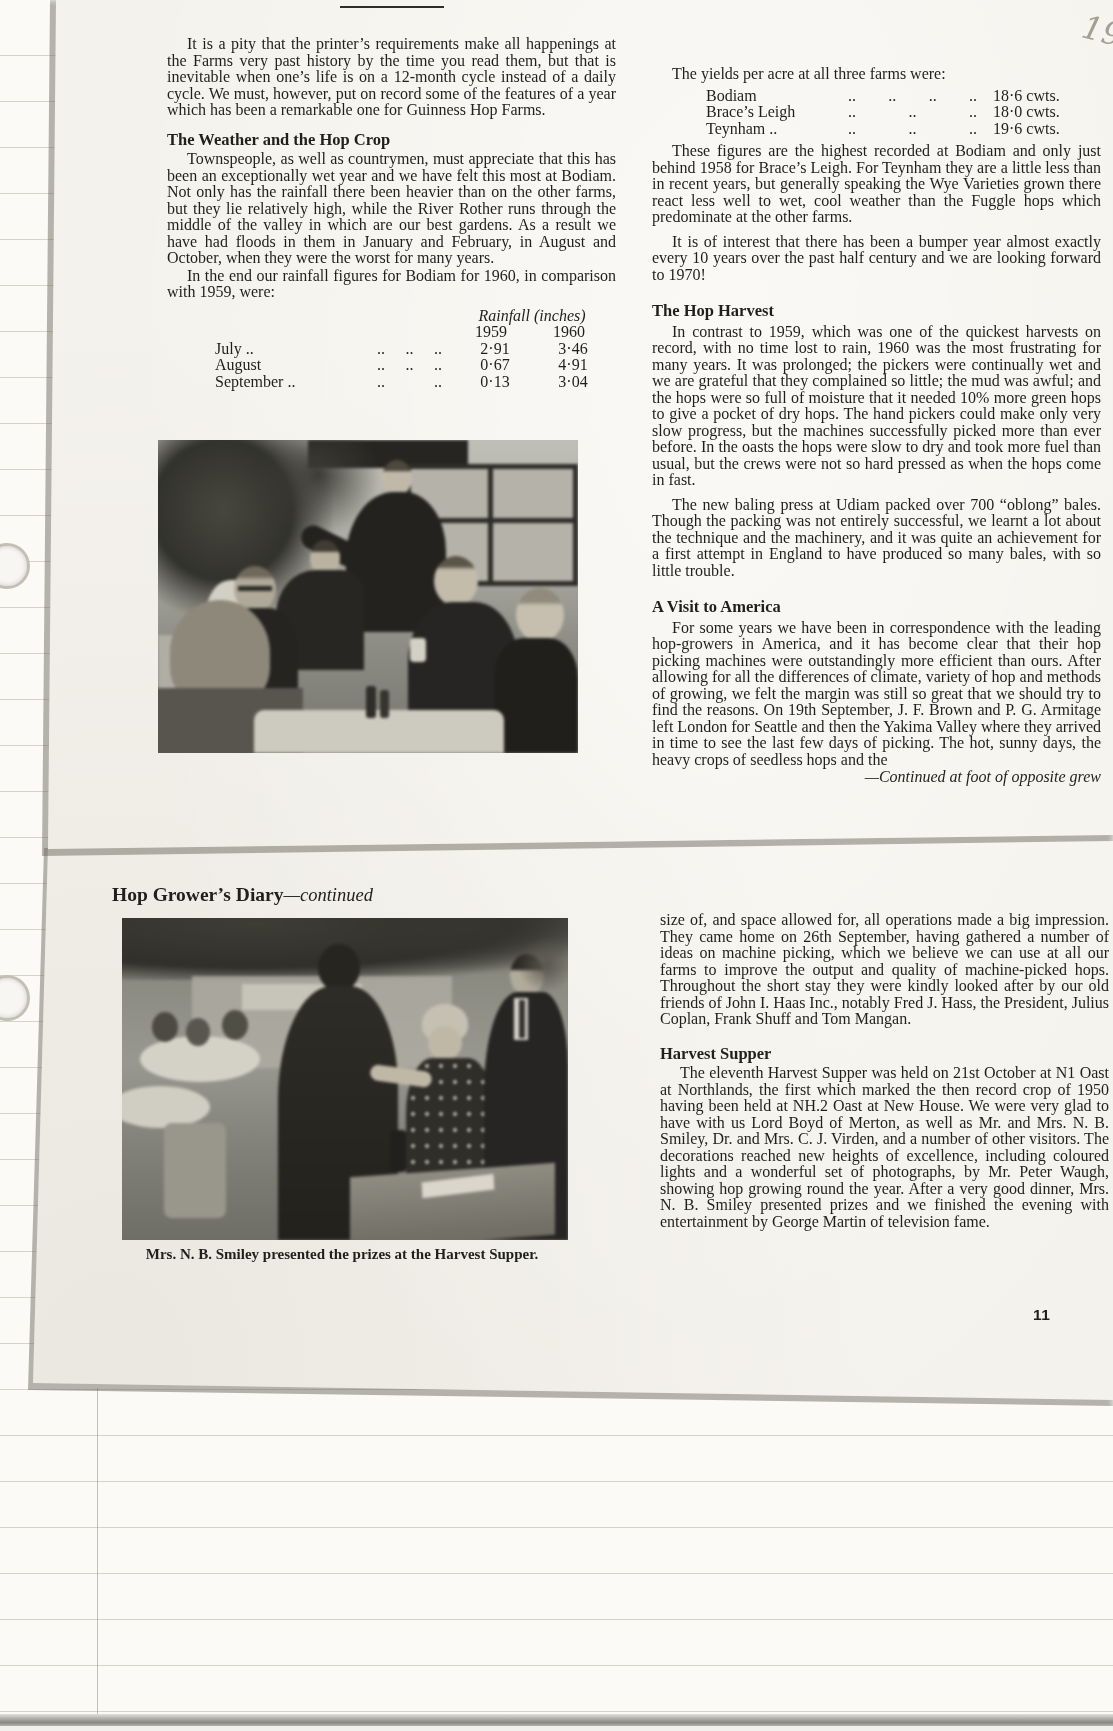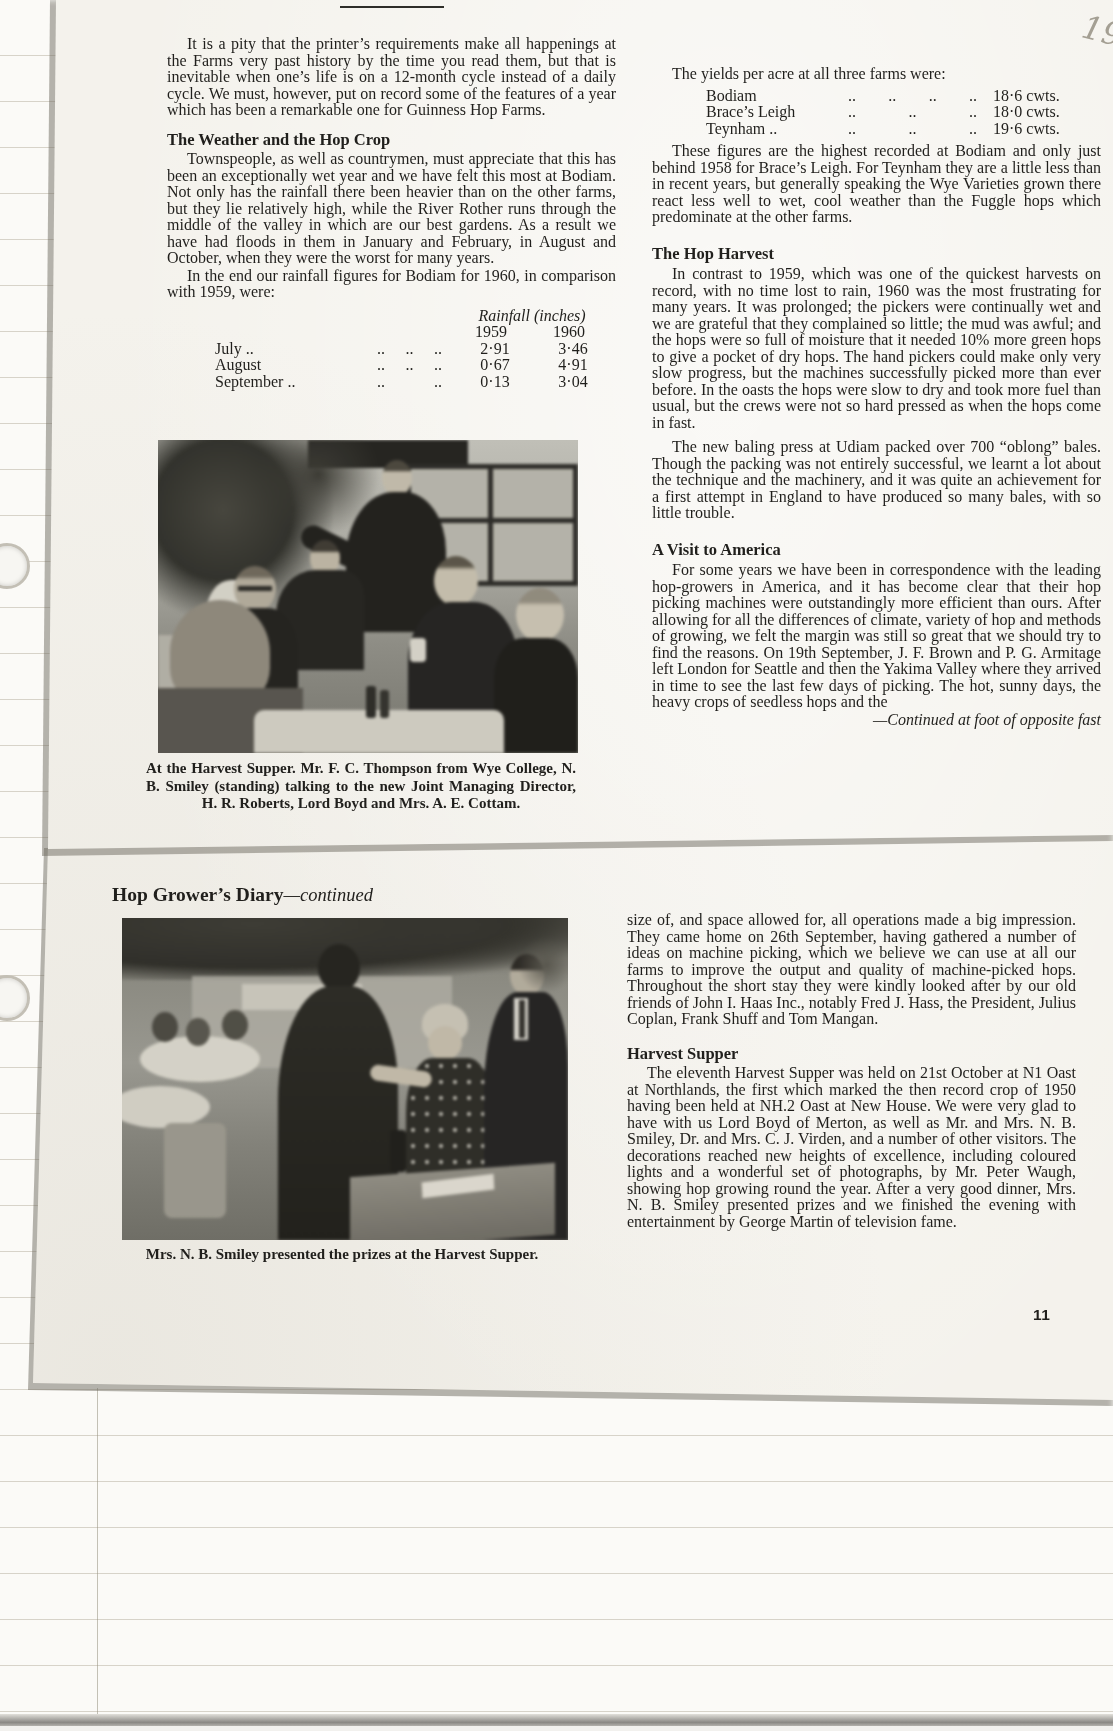--- a/index.html
+++ b/index.html
@@ -102,21 +102,21 @@
         <div style="left:397px;top:82px;width:6px;height:38px;background:#33312c;"></div>
         <div style="left:228px;top:252px;width:205px;height:72px;background:linear-gradient(#8f8c82,#6e6b62);transform:skewY(-4deg);"></div>
         <div style="left:300px;top:260px;width:72px;height:16px;background:#ddd9ce;transform:skewY(-4deg) rotate(-3deg);"></div>
         <div style="left:268px;top:212px;width:16px;height:42px;background:#1e1d19;border-radius:4px;"></div>
         <div style="left:398px;top:16px;width:52px;height:62px;background:radial-gradient(circle,#57554c 0%,rgba(87,85,76,0) 70%);"></div>
       </div>
     </div>
 
     <div class="caption" style="left:112px;top:1246px;width:460px;text-align:center;text-align-last:center;">Mrs. N. B. Smiley presented the prizes at the Harvest Supper.</div>
 
-    <div class="col" style="left:627px;top:888px;width:449px;">
+    <div class="col" style="left:660px;top:888px;width:449px;">
       <p class="noindent" style="text-indent:0;">size of, and space allowed for, all operations made a big impression. They came home on 26th September, having gathered a number of ideas on machine picking, which we believe we can use at all our farms to improve the output and quality of machine-picked hops. Throughout the short stay they were kindly looked after by our old friends of John I. Haas Inc., notably Fred J. Hass, the President, Julius Coplan, Frank Shuff and Tom Mangan.</p>
       <h3 style="margin-top:18px;">Harvest Supper</h3>
       <p>The eleventh Harvest Supper was held on 21st October at N1 Oast at Northlands, the first which marked the then record crop of 1950 having been held at NH.2 Oast at New House. We were very glad to have with us Lord Boyd of Merton, as well as Mr. and Mrs. N. B. Smiley, Dr. and Mrs. C. J. Virden, and a number of other visitors. The decorations reached new heights of excellence, including coloured lights and a wonderful set of photographs, by Mr. Peter Waugh, showing hop growing round the year. After a very good dinner, Mrs. N. B. Smiley presented prizes and we finished the evening with entertainment by George Martin of television fame.</p>
     </div>
 
     <div class="pagenum">11</div>
   </div>
 
   <div class="clipshadow sh-top"></div>
   <div class="clip cl-top">
@@ -192,21 +192,20 @@
         <div style="left:250px;top:162px;width:110px;height:151px;background:#232220;border-radius:40% 40% 0 0;"></div>
         <div style="left:358px;top:148px;width:48px;height:54px;background:linear-gradient(#918b7d 25%,#c8c1b0 33%);border-radius:50%;"></div>
         <div style="left:336px;top:198px;width:84px;height:115px;background:#1d1c18;border-radius:35% 35% 0 0;"></div>
         <div style="left:96px;top:270px;width:250px;height:43px;background:#cfccc1;border-radius:10px 10px 0 0;"></div>
         <div style="left:208px;top:246px;width:10px;height:32px;background:#2c2b26;border-radius:3px;"></div>
         <div style="left:222px;top:250px;width:9px;height:28px;background:#33322c;border-radius:3px;"></div>
         <div style="left:252px;top:198px;width:16px;height:24px;background:#d6d3c8;border-radius:4px;"></div>
       </div>
     </div>
 
-    <div class="caption" style="left:146px;top:760px;width:430px;">At the Harvest Supper. Mr. F. C. Thompson from Wye College, N. B. Smiley (standing) talking to the new Joint Managing Director, H. R. Roberts, Lord Boyd and Mrs. A. E. Cottam.</div>
 
     <div class="col" style="left:652px;top:42px;width:449px;">
       <p>The yields per acre at all three farms were:</p>
 
       <div style="margin:5px 0 6px 0;">
         <div class="y-row">
           <span class="y-farm">Bodiam</span>
           <span class="y-dots">
               <span>..</span>
               <span>..</span>
@@ -229,22 +228,23 @@
           <span class="y-dots">
               <span>..</span>
               <span>..</span>
               <span>..</span>
             </span>
           <span class="y-val">19·6 cwts.</span>
         </div>
       </div>
 
       <p>These figures are the highest recorded at Bodiam and only just behind 1958 for Brace’s Leigh. For Teynham they are a little less than in recent years, but generally speaking the Wye Varieties grown there react less well to wet, cool weather than the Fuggle hops which predominate at the other farms.</p>
+      <p style="margin-top:8px;">It is of interest that there has been a bumper year almost exactly every 10 years over the past half century and we are looking forward to 1970!</p>
       <h3 style="margin-top:20px;">The Hop Harvest</h3>
       <p style="margin-top:4px;">In contrast to 1959, which was one of the quickest harvests on record, with no time lost to rain, 1960 was the most frustrating for many years. It was prolonged; the pickers were continually wet and we are grateful that they complained so little; the mud was awful; and the hops were so full of moisture that it needed 10% more green hops to give a pocket of dry hops. The hand pickers could make only very slow progress, but the machines successfully picked more than ever before. In the oasts the hops were slow to dry and took more fuel than usual, but the crews were not so hard pressed as when the hops come in fast.</p>
       <p style="margin-top:8px;">The new baling press at Udiam packed over 700 “oblong” bales. Though the packing was not entirely successful, we learnt a lot about the technique and the machinery, and it was quite an achievement for a first attempt in England to have produced so many bales, with so little trouble.</p>
       <h3 style="margin-top:20px;">A Visit to America</h3>
       <p style="margin-top:4px;">For some years we have been in correspondence with the leading hop-growers in America, and it has become clear that their hop picking machines were outstandingly more efficient than ours. After allowing for all the differences of climate, variety of hop and methods of growing, we felt the margin was still so great that we should try to find the reasons. On 19th September, J. F. Brown and P. G. Armitage left London for Seattle and then the Yakima Valley where they arrived in time to see the last few days of picking. The hot, sunny days, the heavy crops of seedless hops and the</p>
-      <p class="cont-note">—Continued at foot of opposite fast</p>
+      <p class="cont-note">—Continued at foot of opposite grew</p>
     </div>
   </div>
 
 </div>
 
 </body></html>

